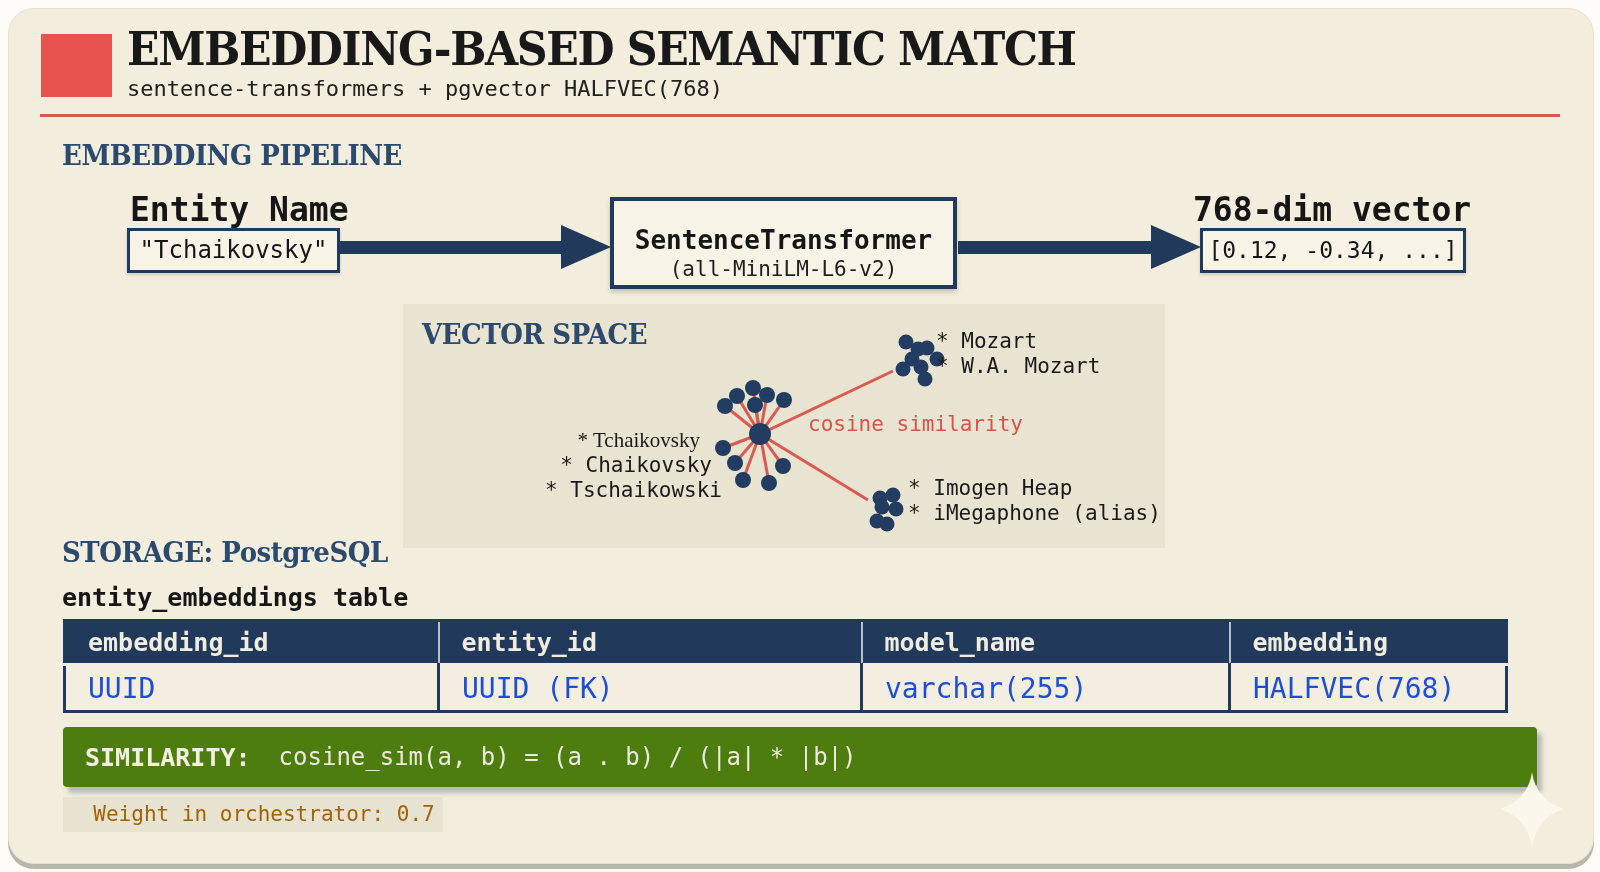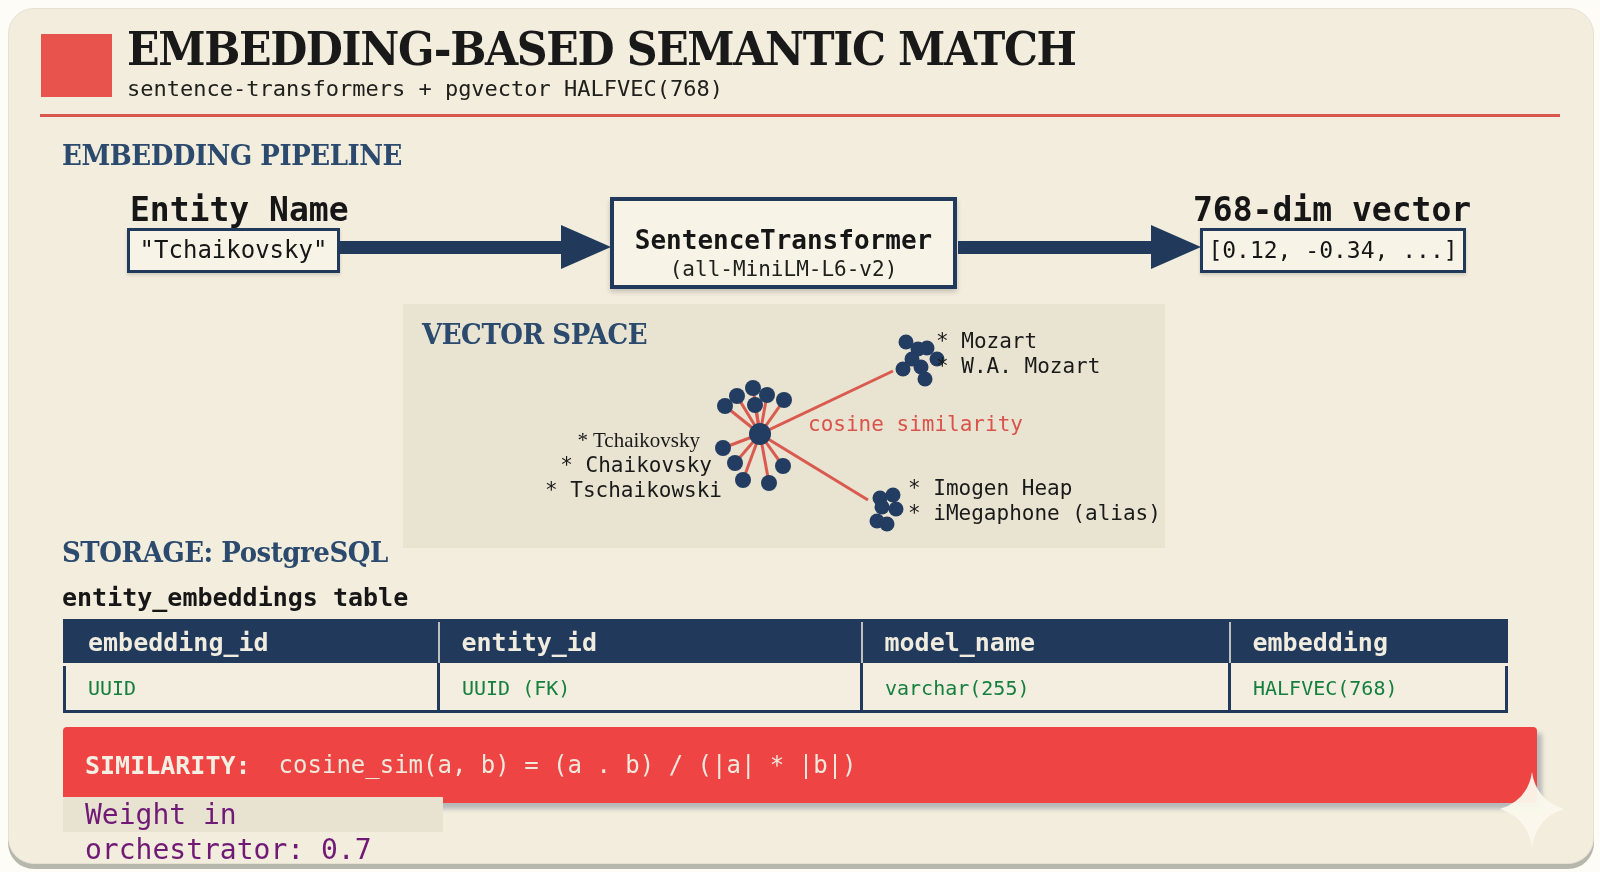--- a/index.html
+++ b/index.html
@@ -57,31 +57,31 @@
   .l-imo2{left:505px;top:196px;}
   .l-cosine{left:385px;top:107px;color:#d9534a;margin-left:20px;}
   
   .table-title{position:absolute;left:62px;top:583px;font-weight:bold;font-size:25px;color:#161616;}
   table.schema{position:absolute;left:63px;top:619px;width:1442px;border-collapse:collapse;
                table-layout:fixed;border:3px solid #21395a;background:#f3eee0;}
   table.schema th{background:#21395a;color:#f0ece0;font-weight:bold;font-size:25px;
                   text-align:left;padding:0 0 0 22px;height:41px;
                   border-right:2px solid rgba(243,238,226,.75);font-family:"DejaVu Sans Mono",monospace;}
   table.schema th:last-child{border-right:none;}
-  table.schema td{font-size:20px;color:#15803d;text-align:left;padding:0 0 0 22px;height:44px;
+  table.schema td{font-size:28px;color:#1d4ed8;text-align:left;padding:0 0 0 22px;height:44px;
                   border-right:3px solid #21395a;border-top:3px solid #f3eee0;}
   table.schema td:last-child{border-right:none;}
   
-  .sim-bar{position:absolute;left:63px;top:727px;width:1474px;height:76px;background:#ef4444;
+  .sim-bar{position:absolute;left:63px;top:727px;width:1474px;height:60px;background:#4d7c0f;
            border-radius:4px;display:flex;align-items:center;padding-left:22px;box-sizing:border-box;
            box-shadow:5px 6px 4px rgba(125,133,150,.5);}
   .sim-label{font-weight:bold;font-size:25px;color:#f3efe3;}
   .sim-formula{font-size:24px;color:#ede9dc;margin-left:28px;white-space:pre;}
   .weight-box{position:absolute;left:63px;top:797px;width:380px;height:35px;line-height:35px;
-              background:#e8e2d1;padding-left:22px;box-sizing:border-box;font-size:28px;color:#701a75;}
+              background:#e8e2d1;padding-left:22px;box-sizing:border-box;font-size:21px;color:#a16207;text-align:center;}
   .sparkle{position:absolute;left:1496px;top:770px;}
 </style>
 </head>
 <body>
 
 <div class="canvas">
   <div class="card"></div>
 
   <div class="accent-square"></div>
   <h1 class="title">EMBEDDING-BASED SEMANTIC MATCH</h1>

